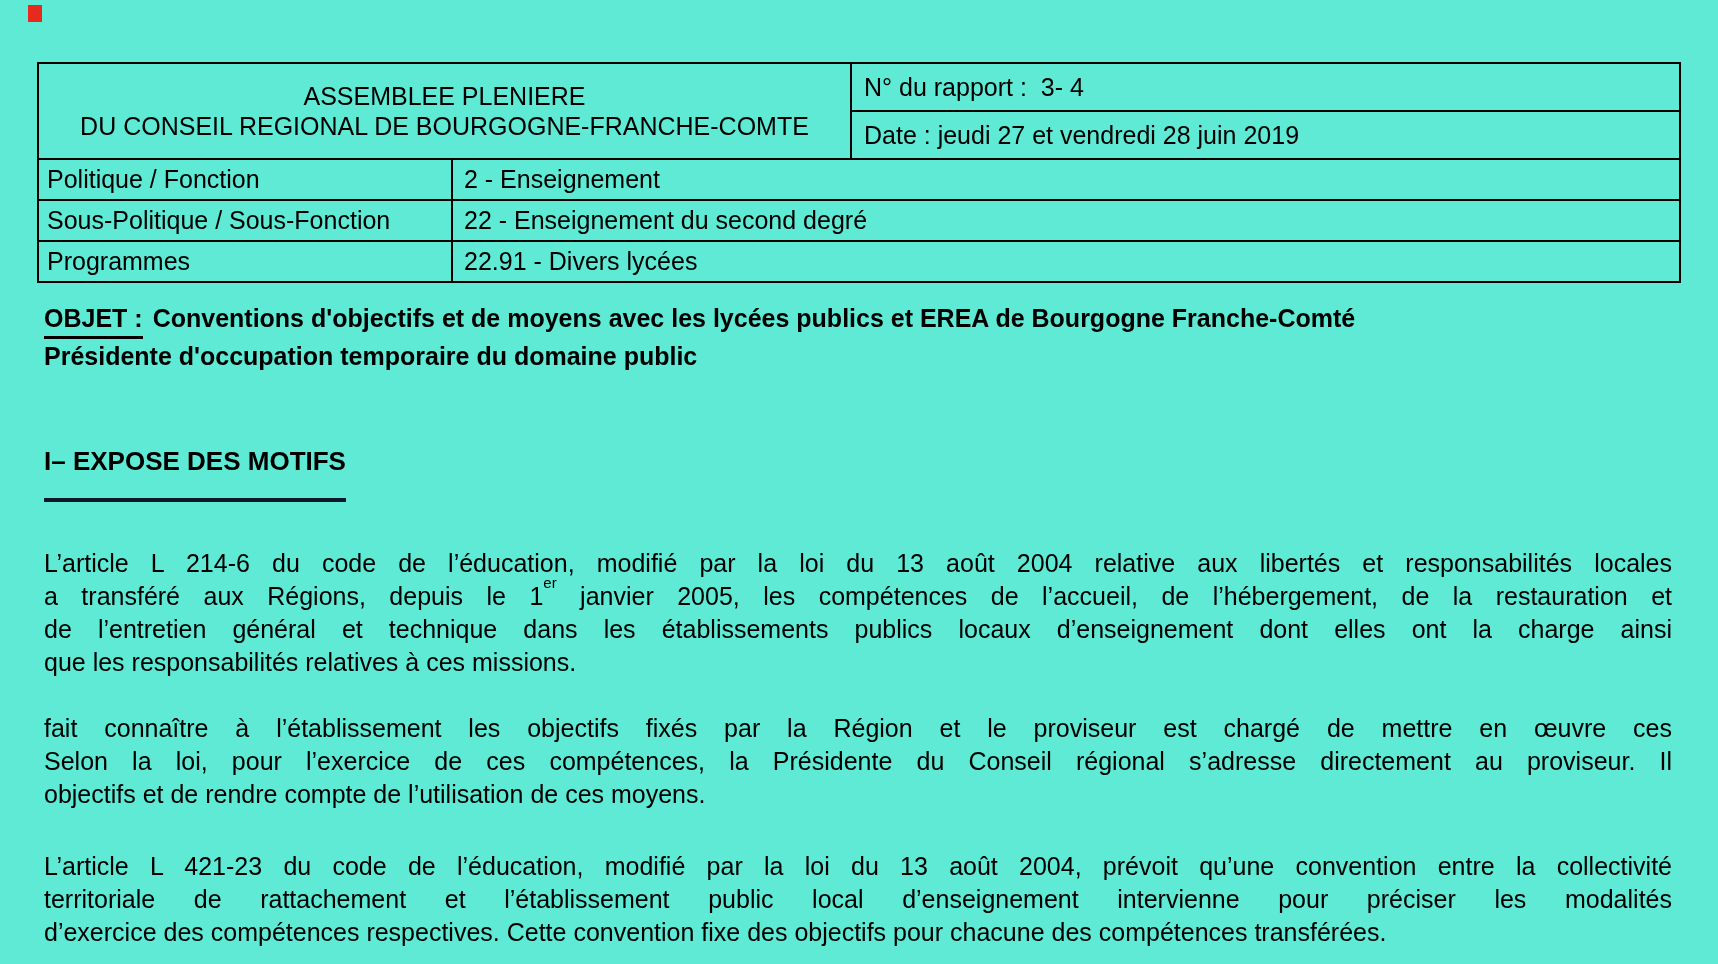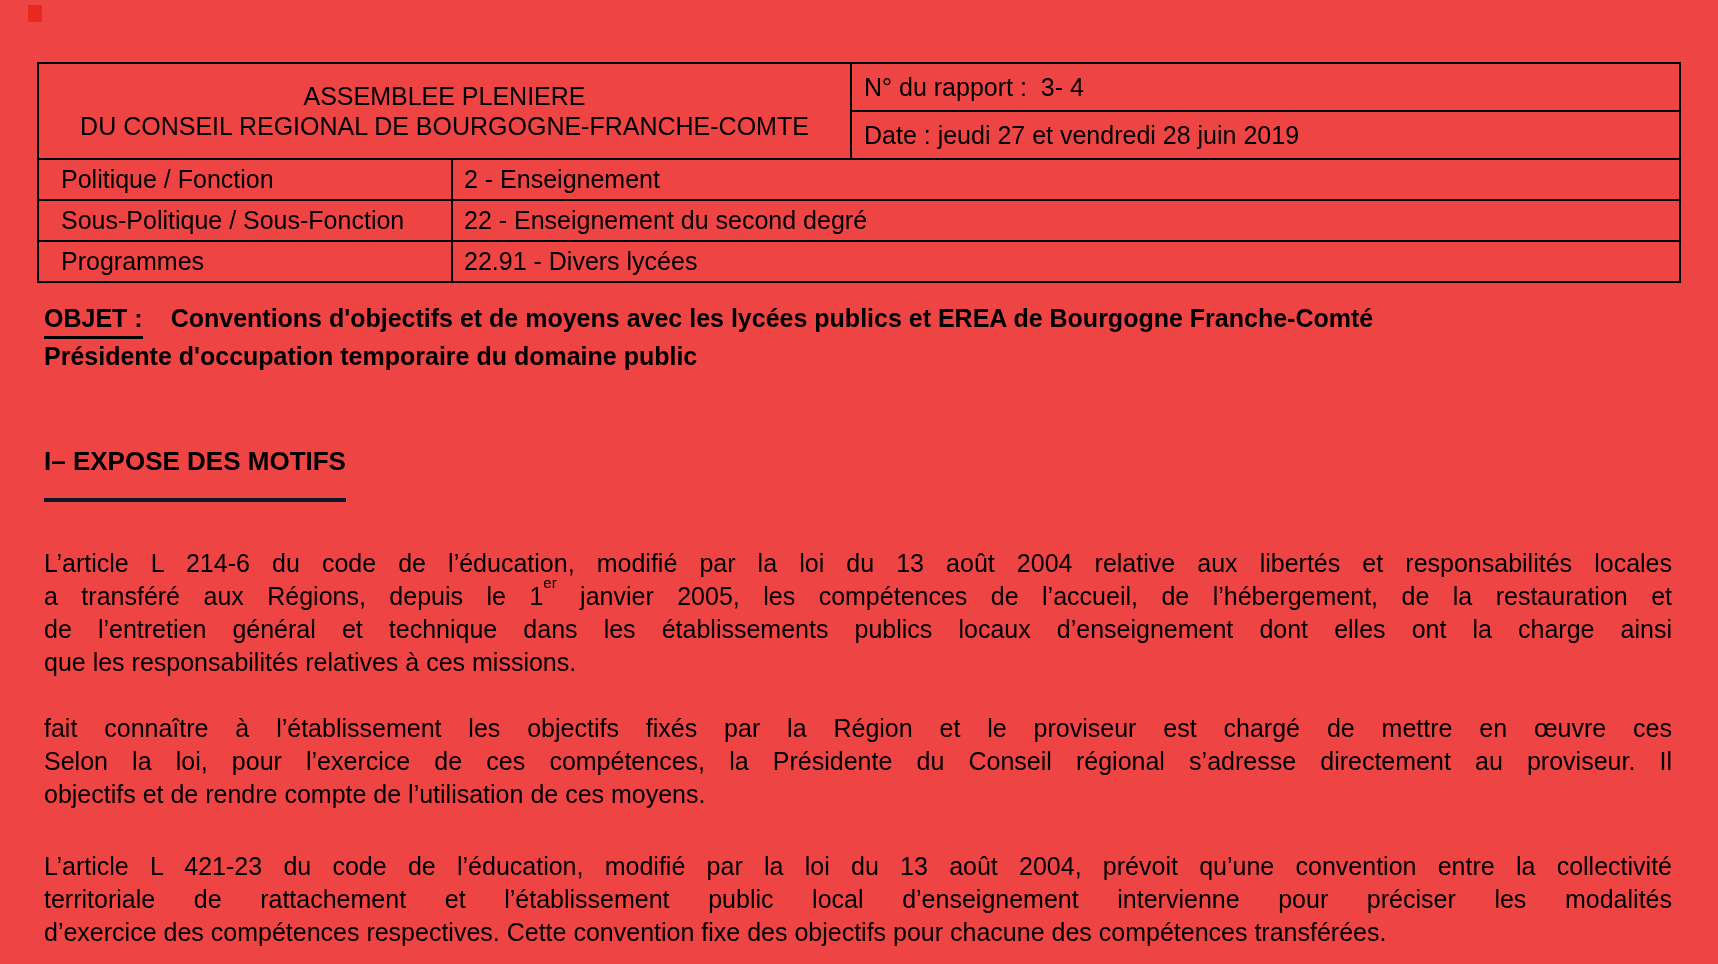--- a/index.html
+++ b/index.html
@@ -1,20 +1,20 @@
 <!DOCTYPE html>
 <html lang="fr"><head>
 <meta charset="utf-8">
 <style>
   html, body { margin: 0; padding: 0; background: #ffffff; }
   .page {
     position: relative;
     width: 1718px;
     height: 964px;
-    background: #ef4444;
+    background: #5eead4;
     color: #000000;
     font-family: "Liberation Sans", "DejaVu Sans", sans-serif;
     font-size: 25px;
     overflow: hidden;
   }
   .red-marker {
     position: absolute;
     left: 28px; top: 5px;
     width: 14px; height: 17px;
   }
@@ -53,41 +53,41 @@
   .tbl-row {
     display: grid;
     grid-template-columns: 414px 1fr;
   }
   .tbl-row + .tbl-row { border-top: 2px solid #000; }
   .tbl-row .label-cell {
     border-right: 2px solid #000;
     height: 39px;
     display: flex;
     align-items: center;
-    padding-left: 22px;
+    padding-left: 8px;
   }
   .tbl-row .value-cell {
     height: 39px;
     display: flex;
     align-items: center;
     padding-left: 11px;
     white-space: pre-wrap;
   }
   
   .objet {
     position: absolute;
     left: 44px; right: 46px; top: 301px;
     font-weight: bold;
     line-height: 34px;
   }
   .objet-label {
     display: inline-block;
     border-bottom: 3px solid #000;
     padding-bottom: 1px;
-    margin-right: 28px;
+    margin-right: 10px;
   }
   
   .section-heading {
     position: absolute;
     left: 44px; top: 446px;
     font-weight: bold;
     font-size: 26px;
   }
   .section-heading .u {
     display: inline-block;

